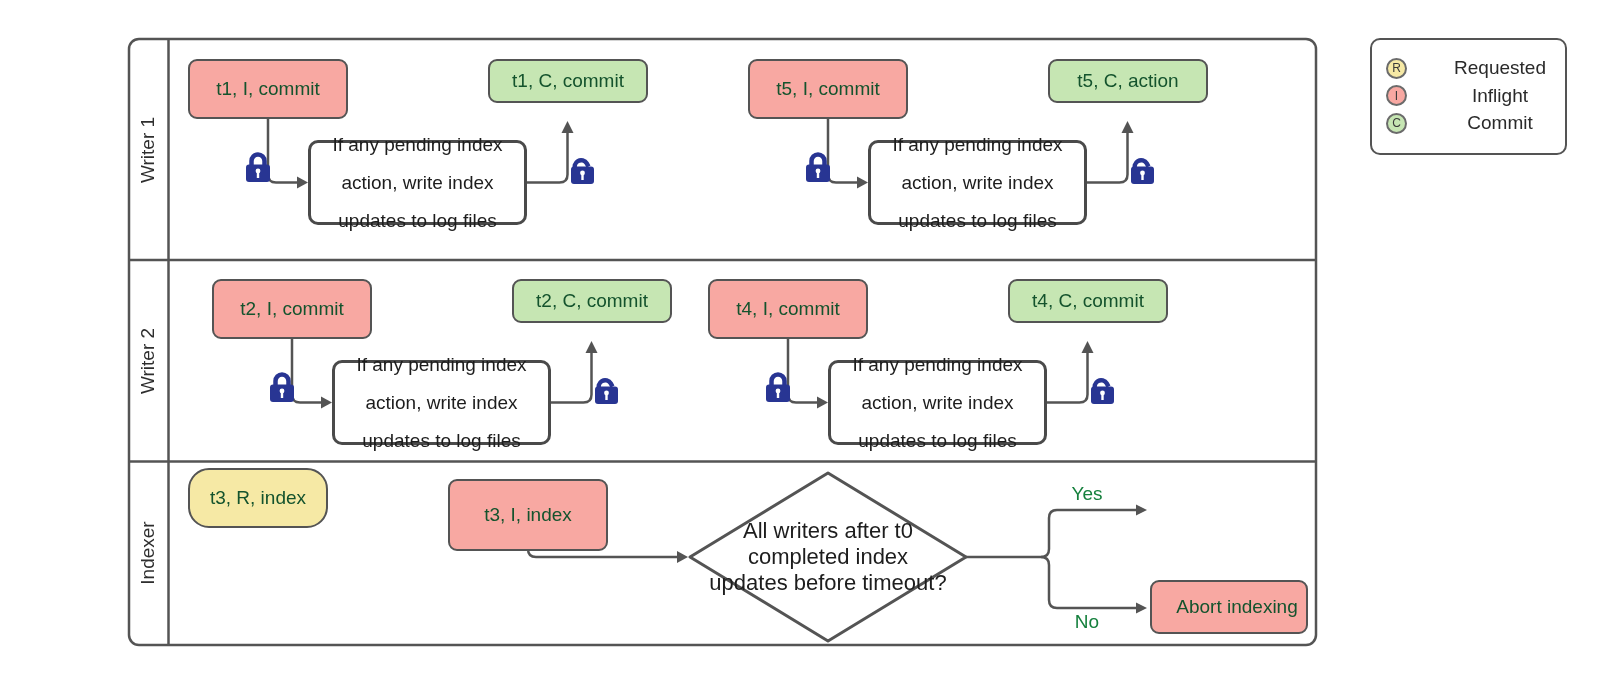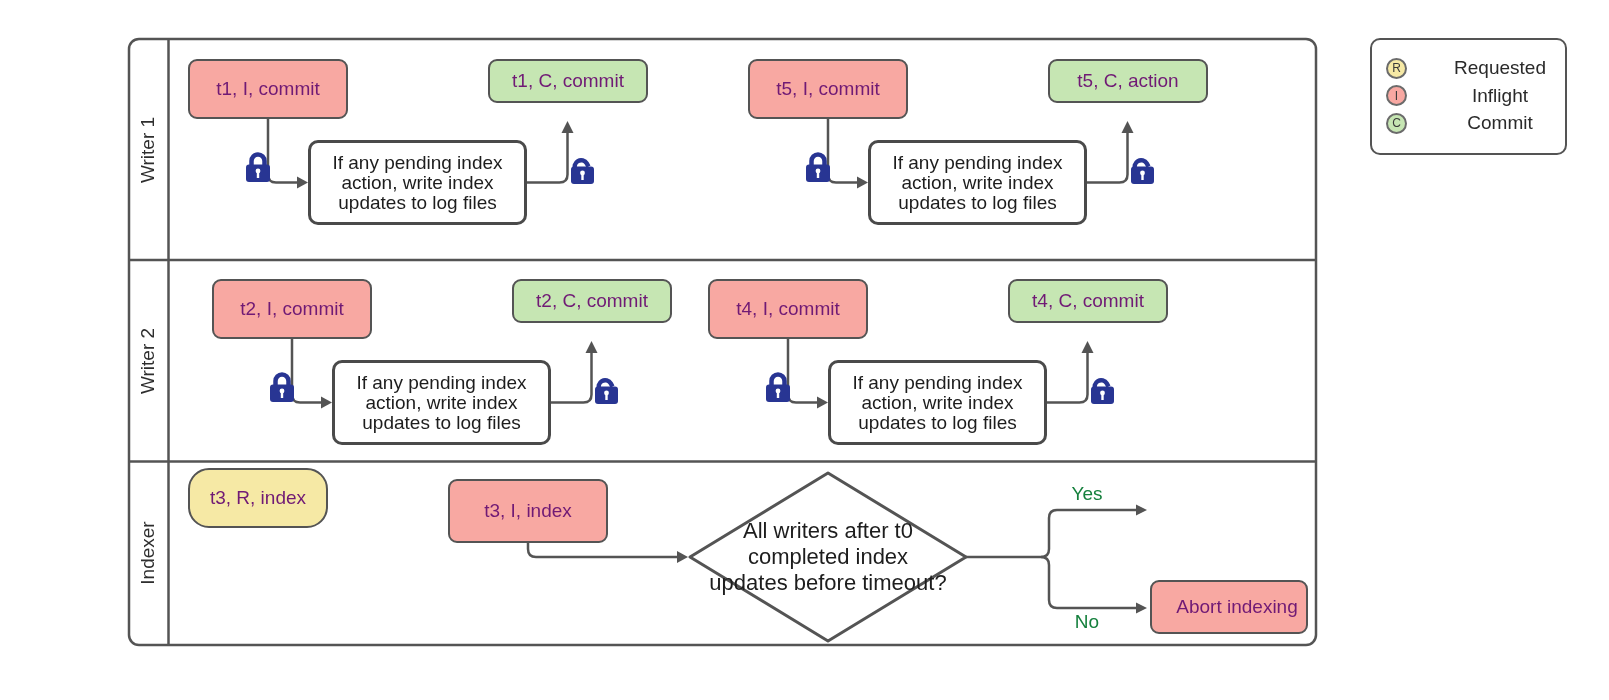--- a/index.html
+++ b/index.html
@@ -3,26 +3,26 @@
 <meta charset="utf-8">
 <style>
   html,body{margin:0;padding:0;background:#ffffff;}
   .stage{position:relative;width:1609px;height:700px;background:#ffffff;
          font-family:"Liberation Sans",sans-serif;color:#2f2f2f;overflow:hidden;}
   svg{display:block;}
   .abs{position:absolute;}
   
   .node{position:absolute;box-sizing:border-box;border:2.5px solid #545454;border-radius:9px;
         display:flex;align-items:center;justify-content:center;text-align:center;
-        font-size:19px;line-height:1.2;color:#701a75;}
+        font-size:19px;line-height:1.2;color:#14532d;}
   .node.pink  {background:#f8a8a2;}
   .node.green {background:#c6e6b3;}
   .node.yellow{background:#f6e9a5;}
   .node.process{background:#ffffff;border-color:#4a4a4a;border-width:3px;border-radius:10px;
-        color:#1d1d1d;line-height:20px;padding:0 5px;}
+        color:#1d1d1d;line-height:38px;padding:0 5px;}
   
   .group{position:absolute;width:465px;height:175px;}
   .group .inflight{left:0;top:0;width:160px;height:60px;}
   .group .process {left:120px;top:81px;width:219px;height:85px;}
   .group .commit  {left:300px;top:0;width:160px;height:44px;}
   .group svg{position:absolute;left:0;top:0;}
   
   .lane-label{position:absolute;left:128px;width:40px;display:flex;align-items:center;
         justify-content:center;font-size:19px;color:#2e2e2e;}
   .lane-label span{transform:rotate(-90deg);white-space:nowrap;}
@@ -169,21 +169,21 @@
         <circle cx="12.5" cy="20" r="2.4" fill="#fff"></circle>
           <rect x="11.3" y="20.5" width="2.4" height="6.5" fill="#fff"></rect>
       </g>
     </svg>
     <div class="node pink inflight">t4, I, commit</div>
     <div class="node process">If any pending index action, write index updates to log files</div>
     <div class="node green commit">t4, C, commit</div>
   </div>
 
   <div class="node yellow" style="left:188px;top:468px;width:140px;height:60px;border-radius:21px;">t3, R, index</div>
-  <div class="node pink" style="left:448px;top:479px;width:160px;height:64px;">t3, I, index</div>
+  <div class="node pink" style="left:448px;top:479px;width:160px;height:72px;">t3, I, index</div>
 
   <div class="decision-text">All writers after t0 completed index updates before timeout?</div>
 
   <div class="branch-label" style="left:1052px;top:483px;">Yes</div>
   <div class="branch-label" style="left:1052px;top:611px;">No</div>
 
   <div class="node pink" style="left:1150px;top:580px;width:158px;height:54px;padding-left:16px;">Abort indexing</div>
 
   <div class="legend">
     <div class="legend-row">

